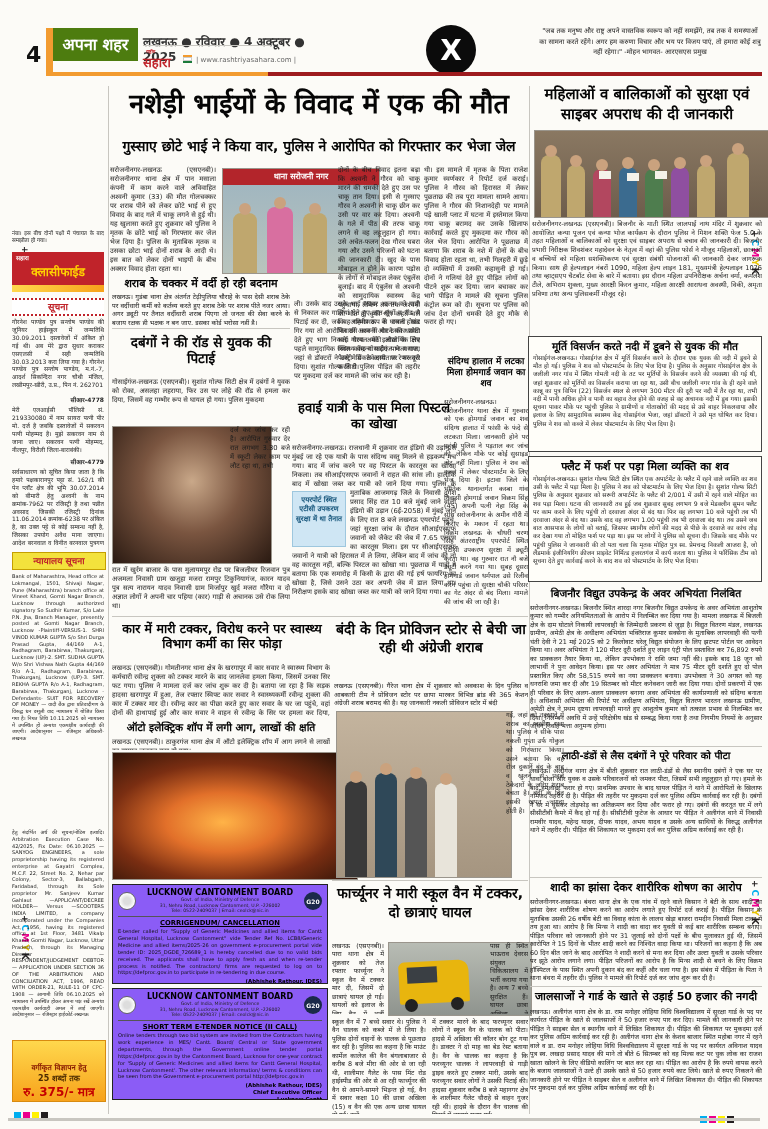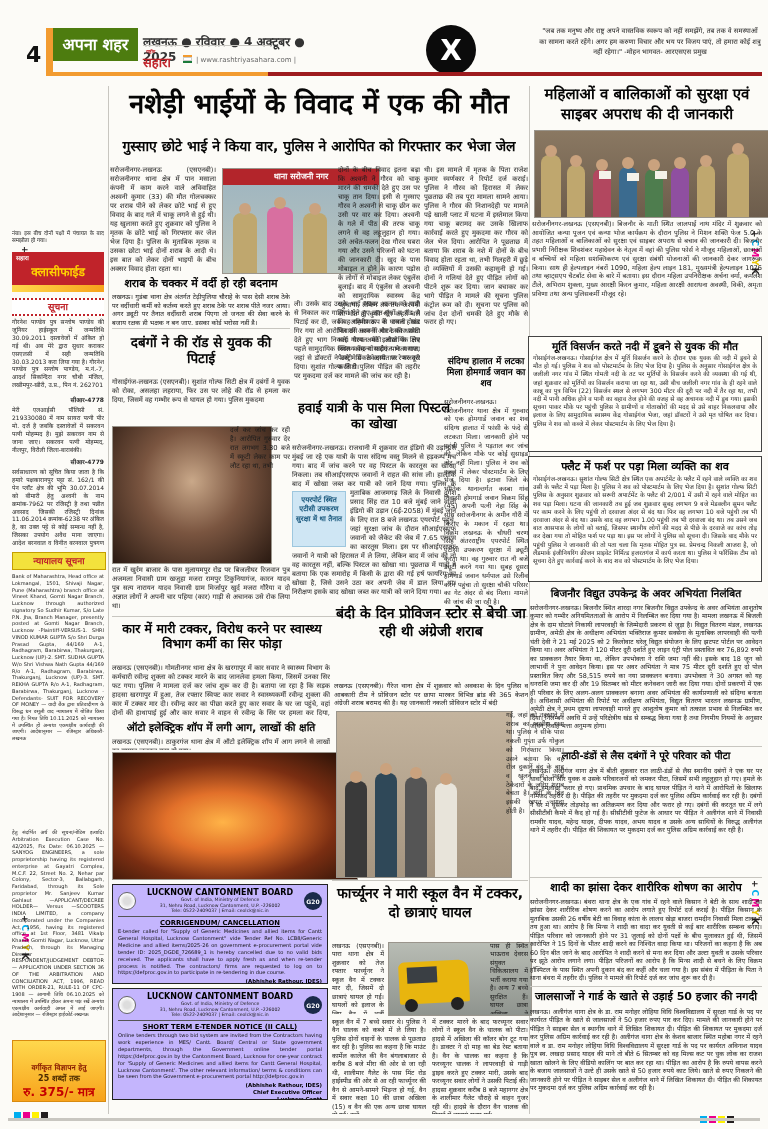--- a/index.html
+++ b/index.html
@@ -32,21 +32,21 @@
           color:#c0232a;font-weight:bold;text-align:center;font-size:9.5px;line-height:14px;}
   .courttitle{background:#f3e23c;border:1px solid #c59f00;color:#c0232a;font-weight:bold;
               text-align:center;font-size:9px;line-height:16px;}
   .noticeid{text-align:right;font-size:6px;font-weight:bold;color:#222;}
   .sb-ad{background:linear-gradient(180deg,#ffd84d,#f7a21b);border:1px solid #d88b10;text-align:center;overflow:hidden;}
   .sb-ad .a1{font-size:7.5px;font-weight:bold;color:#8a1a00;padding-top:21px;}
   .sb-ad .a2{font-size:8px;font-weight:bold;color:#4a2a00;}
   .sb-ad .a3{font-size:12px;font-weight:bold;color:#c40000;}
   .sb-ad .a4{font-size:6.5px;font-weight:bold;color:#fff;background:#c0232a;margin:1px 4px;}
   
-  .tender{border:1.5px solid #222;background:#c4b5fd;box-sizing:border-box;padding:3px 5px;overflow:hidden;}
+  .tender{border:1.5px solid #222;background:#8b5cf6;box-sizing:border-box;padding:3px 5px;overflow:hidden;}
   .t-head{display:flex;align-items:center;gap:4px;border-bottom:1px solid #555;padding-bottom:2px;}
   .t-logo{width:16px;height:16px;border:1px solid #666;border-radius:50%;flex:none;background:radial-gradient(circle,#ddd 30%,#fff 70%);}
   .t-org{flex:1;text-align:center;}
   .t-name{font-size:8px;font-weight:bold;color:#000;}
   .t-sub{font-size:4.6px;color:#222;line-height:1.25;}
   .t-g20{width:18px;height:18px;border-radius:50%;background:#1b2a4a;color:#fff;font-size:6px;font-weight:bold;
          display:flex;align-items:center;justify-content:center;flex:none;}
   .t-title{font-size:6.8px;font-weight:bold;text-align:center;text-decoration:underline;margin:2px 0 1px;}
   .t-body{font-size:5.1px;line-height:1.35;text-align:justify;color:#111;}
   .t-sign{text-align:right;font-size:5.4px;font-weight:bold;line-height:1.3;margin-top:2px;}
@@ -166,21 +166,21 @@
 
   <div class="abs hairline" style="left:112px;top:616px;width:416px;height:1px;"></div>
 
   <div class="abs hl" style="left:116px;top:621px;width:212px;height:40px;font-size:12.5px;">कार में मारी टक्कर, विरोध करने पर स्वास्थ्य विभाग कर्मी का सिर फोड़ा</div>
   <div class="abs jt" style="left:112px;top:664px;width:218px;height:54px;font-size:6.8px;">लखनऊ (एसएनबी)। गोमतीनगर थाना क्षेत्र के खरगापुर में कार सवार ने स्वास्थ्य विभाग के कर्मचारी रवीन्द्र शुक्ला को टक्कर मारने के बाद जानलेवा हमला किया, जिसमें उनका सिर फट गया। पुलिस ने मामला दर्ज कर जांच शुरू कर दी है। बताया जा रहा है कि सड़क हादसा खरगापुर में हुआ, तेज रफ्तार स्विफ्ट कार सवार ने स्वास्थ्यकर्मी रवीन्द्र शुक्ला की कार में टक्कर मार दी। रवीन्द्र कार का पीछा करते हुए कार सवार के घर जा पहुंचे, वहां दोनों की हाथापाई हुई और कार सवार ने वाहन से रवीन्द्र के सिर पर हमला कर दिया, जिससे उनका सिर फट गया। पुलिस का कहना है कि कार के नम्बर के आधार पर मामला दर्ज कर कार्रवाई की जा रही है।</div>
 
   <div class="abs hl" style="left:112px;top:721px;width:218px;height:15px;font-size:10.5px;white-space:nowrap;">ऑटो इलेक्ट्रिक शॉप में लगी आग, लाखों की क्षति</div>
   <div class="abs jt" style="left:112px;top:738px;width:218px;height:12px;font-size:6.8px;">लखनऊ (एसएनबी)। ठाकुरगंज थाना क्षेत्र में ऑटो इलेक्ट्रिक शॉप में आग लगने से लाखों का सामान जलकर राख हो गया।</div>
   <div class="abs photo" style="left:112px;top:752px;width:200px;height:126px;background:radial-gradient(ellipse at 45% 55%,#ffb347 0%,#e2702a 30%,#7a2e12 60%,#1c0d06 100%);"></div>
 
-  <div class="abs hl" style="left:334px;top:604px;width:194px;height:58px;font-size:14px;line-height:1.3;">बंदी के दिन प्रोविजन स्टोर से बेची जा रही थी अंग्रेजी शराब</div>
+  <div class="abs hl" style="left:334px;top:620px;width:194px;height:58px;font-size:14px;line-height:1.3;">बंदी के दिन प्रोविजन स्टोर से बेची जा रही थी अंग्रेजी शराब</div>
   <div class="abs jt" style="left:334px;top:682px;width:194px;height:26px;font-size:6.5px;">लखनऊ (एसएनबी)। गैरेज थाना क्षेत्र में शुक्रवार को अवकाश के दिन पुलिस व आबकारी टीम ने प्रोविजन स्टोर पर छापा मारकर विभिन्न ब्रांड की 365 केशन अंग्रेजी शराब बरामद की है। यह जानकारी नकली प्रोविजन स्टोर में बंदी</div>
   <div class="abs photo" style="left:336px;top:711px;width:130px;height:165px;background:linear-gradient(180deg,#c4b49e,#a59580);">
     <div class="fig" style="left:8px;width:22px;height:96px;background:#3a3a3a;">
         <span class="head"></span>
       </div>
     <div class="fig" style="left:38px;width:22px;height:104px;background:#2f4858;">
         <span class="head"></span>
       </div>
     <div class="fig" style="left:68px;width:22px;height:100px;background:#555;">
         <span class="head"></span>

